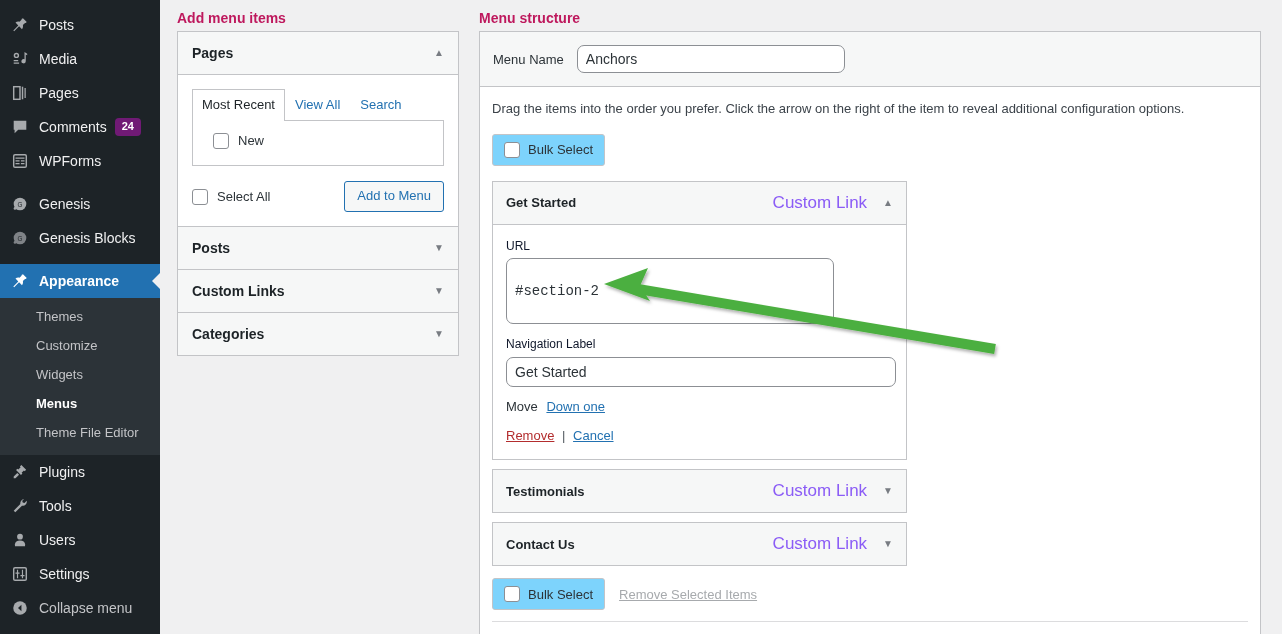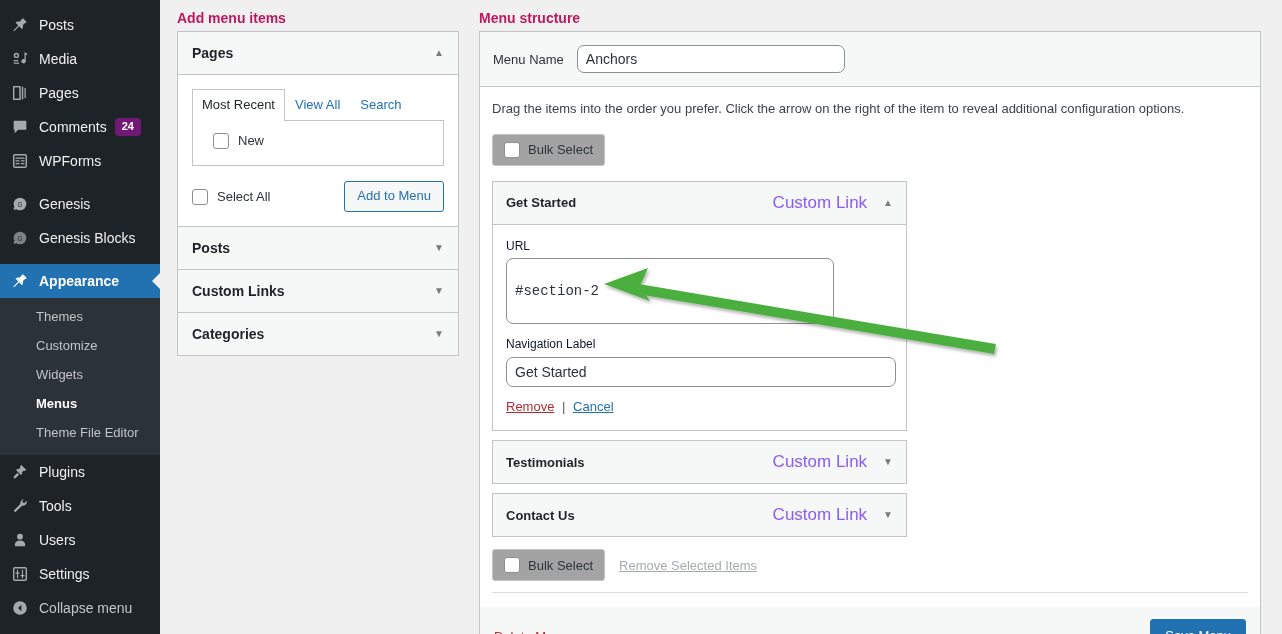--- a/index.html
+++ b/index.html
@@ -174,21 +174,21 @@
     font-family: "Liberation Sans", sans-serif;
     outline: none;
   }
   #menu-name-input { width: 268px; }
   .panel-body { padding: 12px 12px 14px; }
   .hint { font-size: 13px; color: #3c434a; line-height: 1.5; margin: 0 0 15px; }
 
   .bulk-btn {
     display: inline-flex; align-items: center; gap: 8px;
     border: 1px solid #c3c4c7;
-    background: #a3a3a3;
+    background: #7dd3fc;
     border-radius: 3px;
     padding: 7px 11px;
     font-size: 13px;
     color: #2c3338;
     cursor: pointer;
   }
 
   .mi-list { margin-top: 15px; width: 415px; }
   .menu-item { border: 1px solid #c3c4c7; background: #fff; margin-bottom: 9px; }
   .mi-head {
@@ -478,20 +478,24 @@
               </div>
               <div class="mi-body">
                 <div class="fld">
                   <div class="fld-label">URL</div>
                   <input class="txt url-input" type="text" value="#section-2" style="">
                 </div>
                 <div class="fld">
                   <div class="fld-label">Navigation Label</div>
                   <input class="txt nav-input" type="text" value="Get Started" style="">
                 </div>
+                <div class="move-row">
+                  <span>Move</span>
+                  <span class="lnk" style="margin-left:5px;">Down one</span>
+                </div>
                 <div>
                   <span class="lnk-danger">Remove</span>
                   <span class="sepbar">|</span>
                   <span class="lnk">Cancel</span>
                 </div>
               </div>
             </div>
 
             <div class="menu-item">
               <div class="mi-head">

